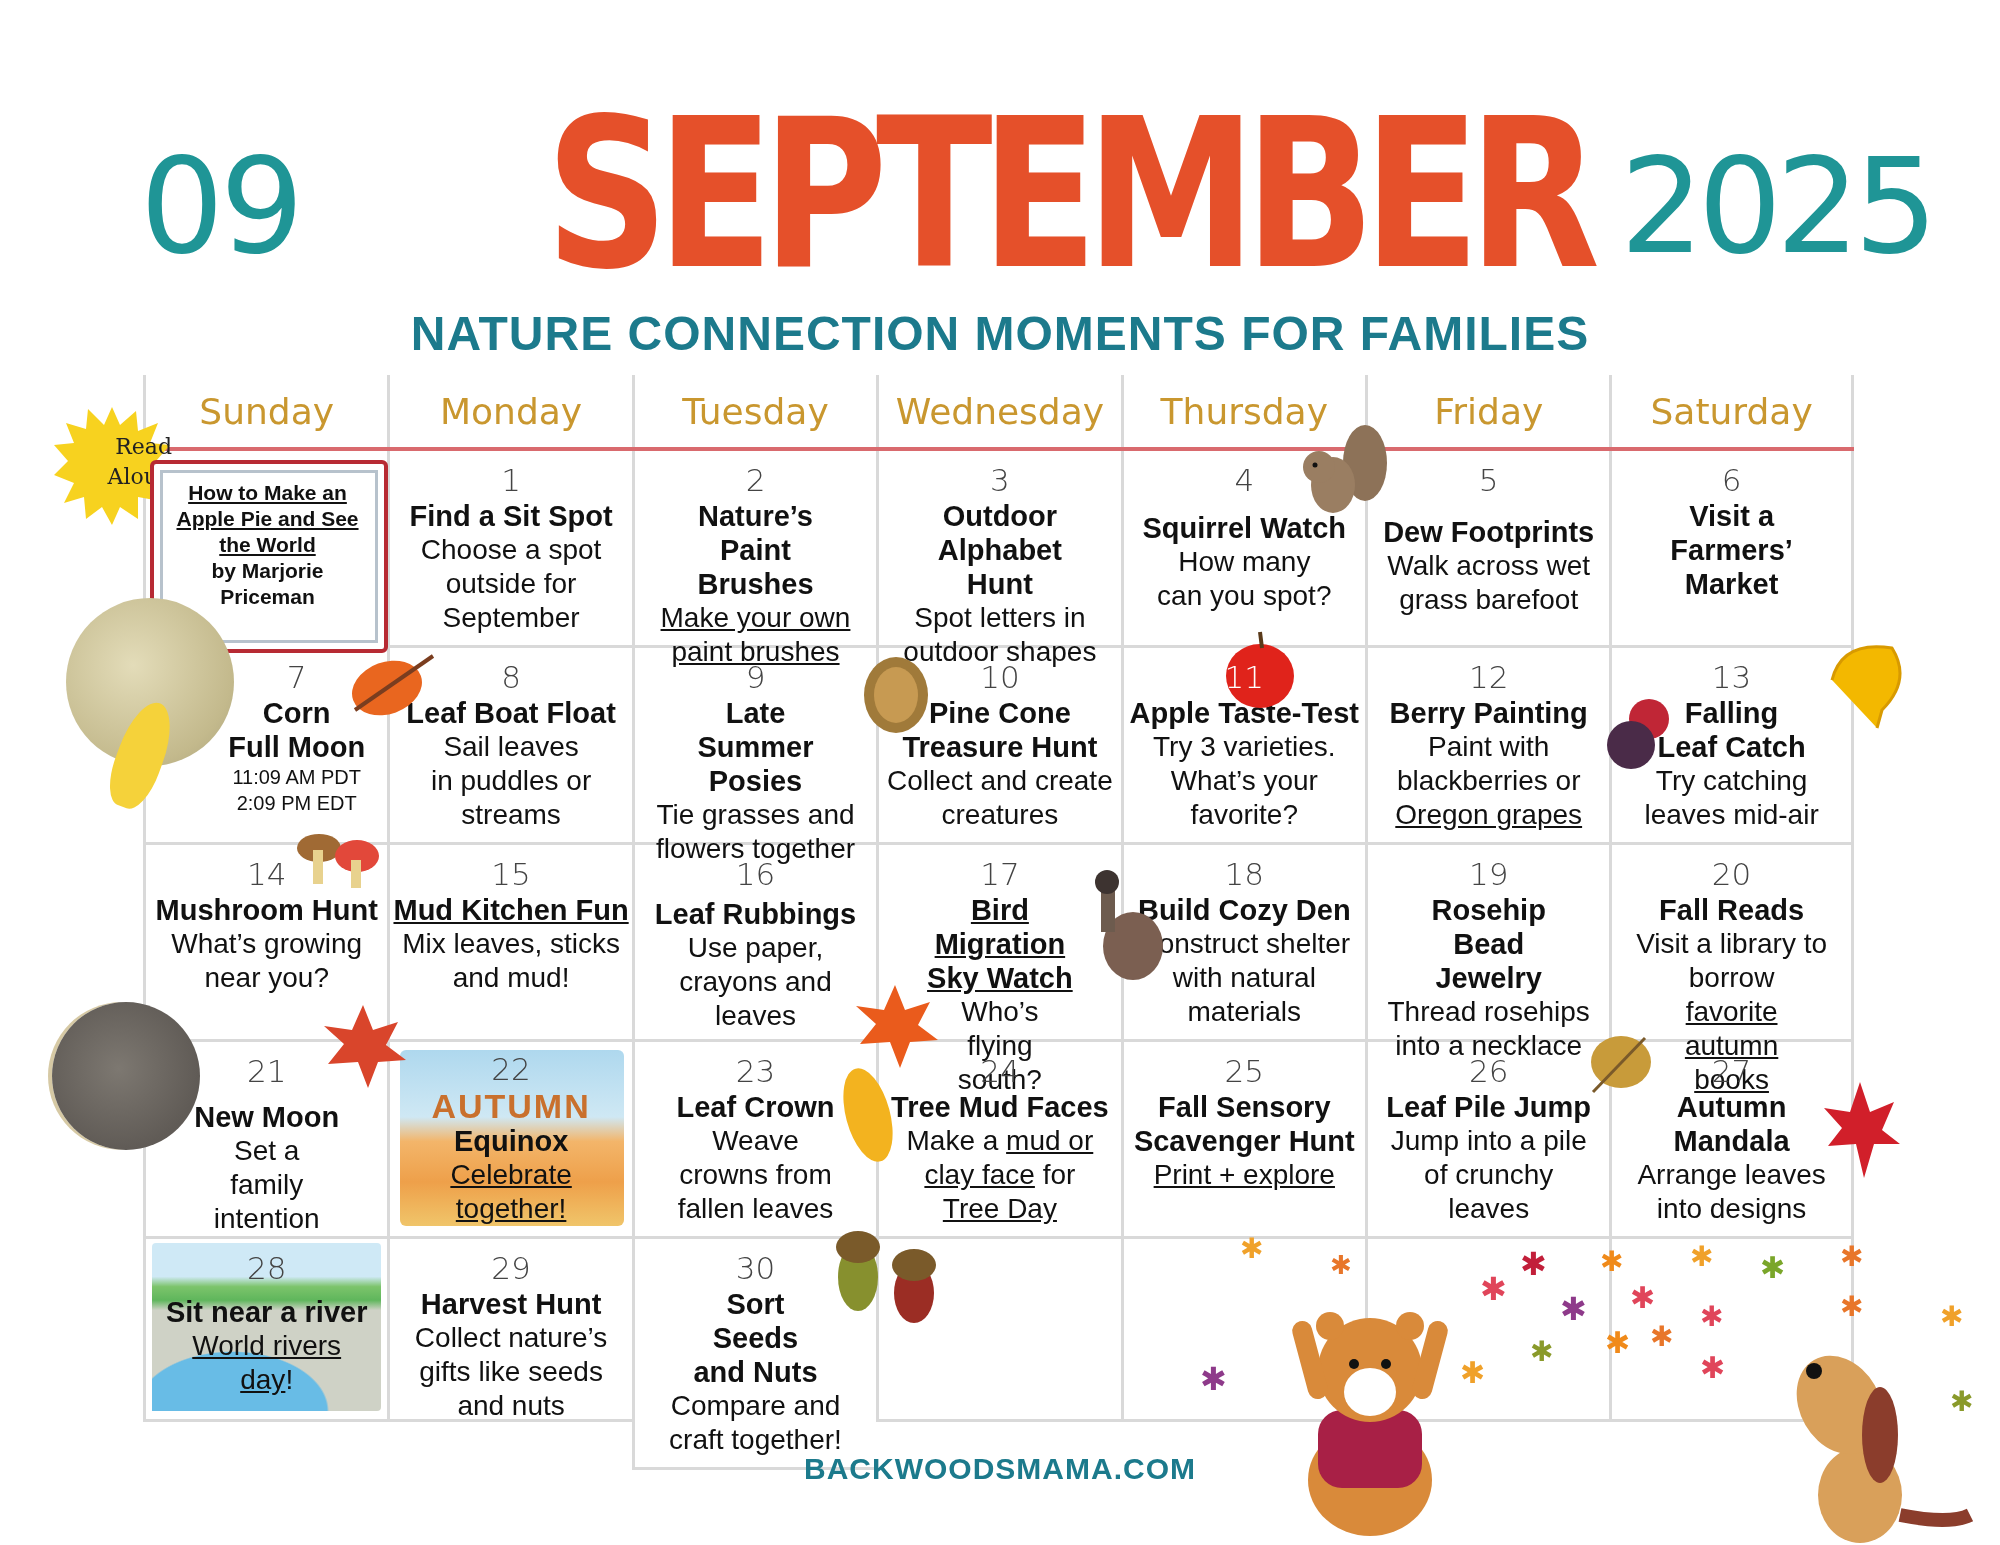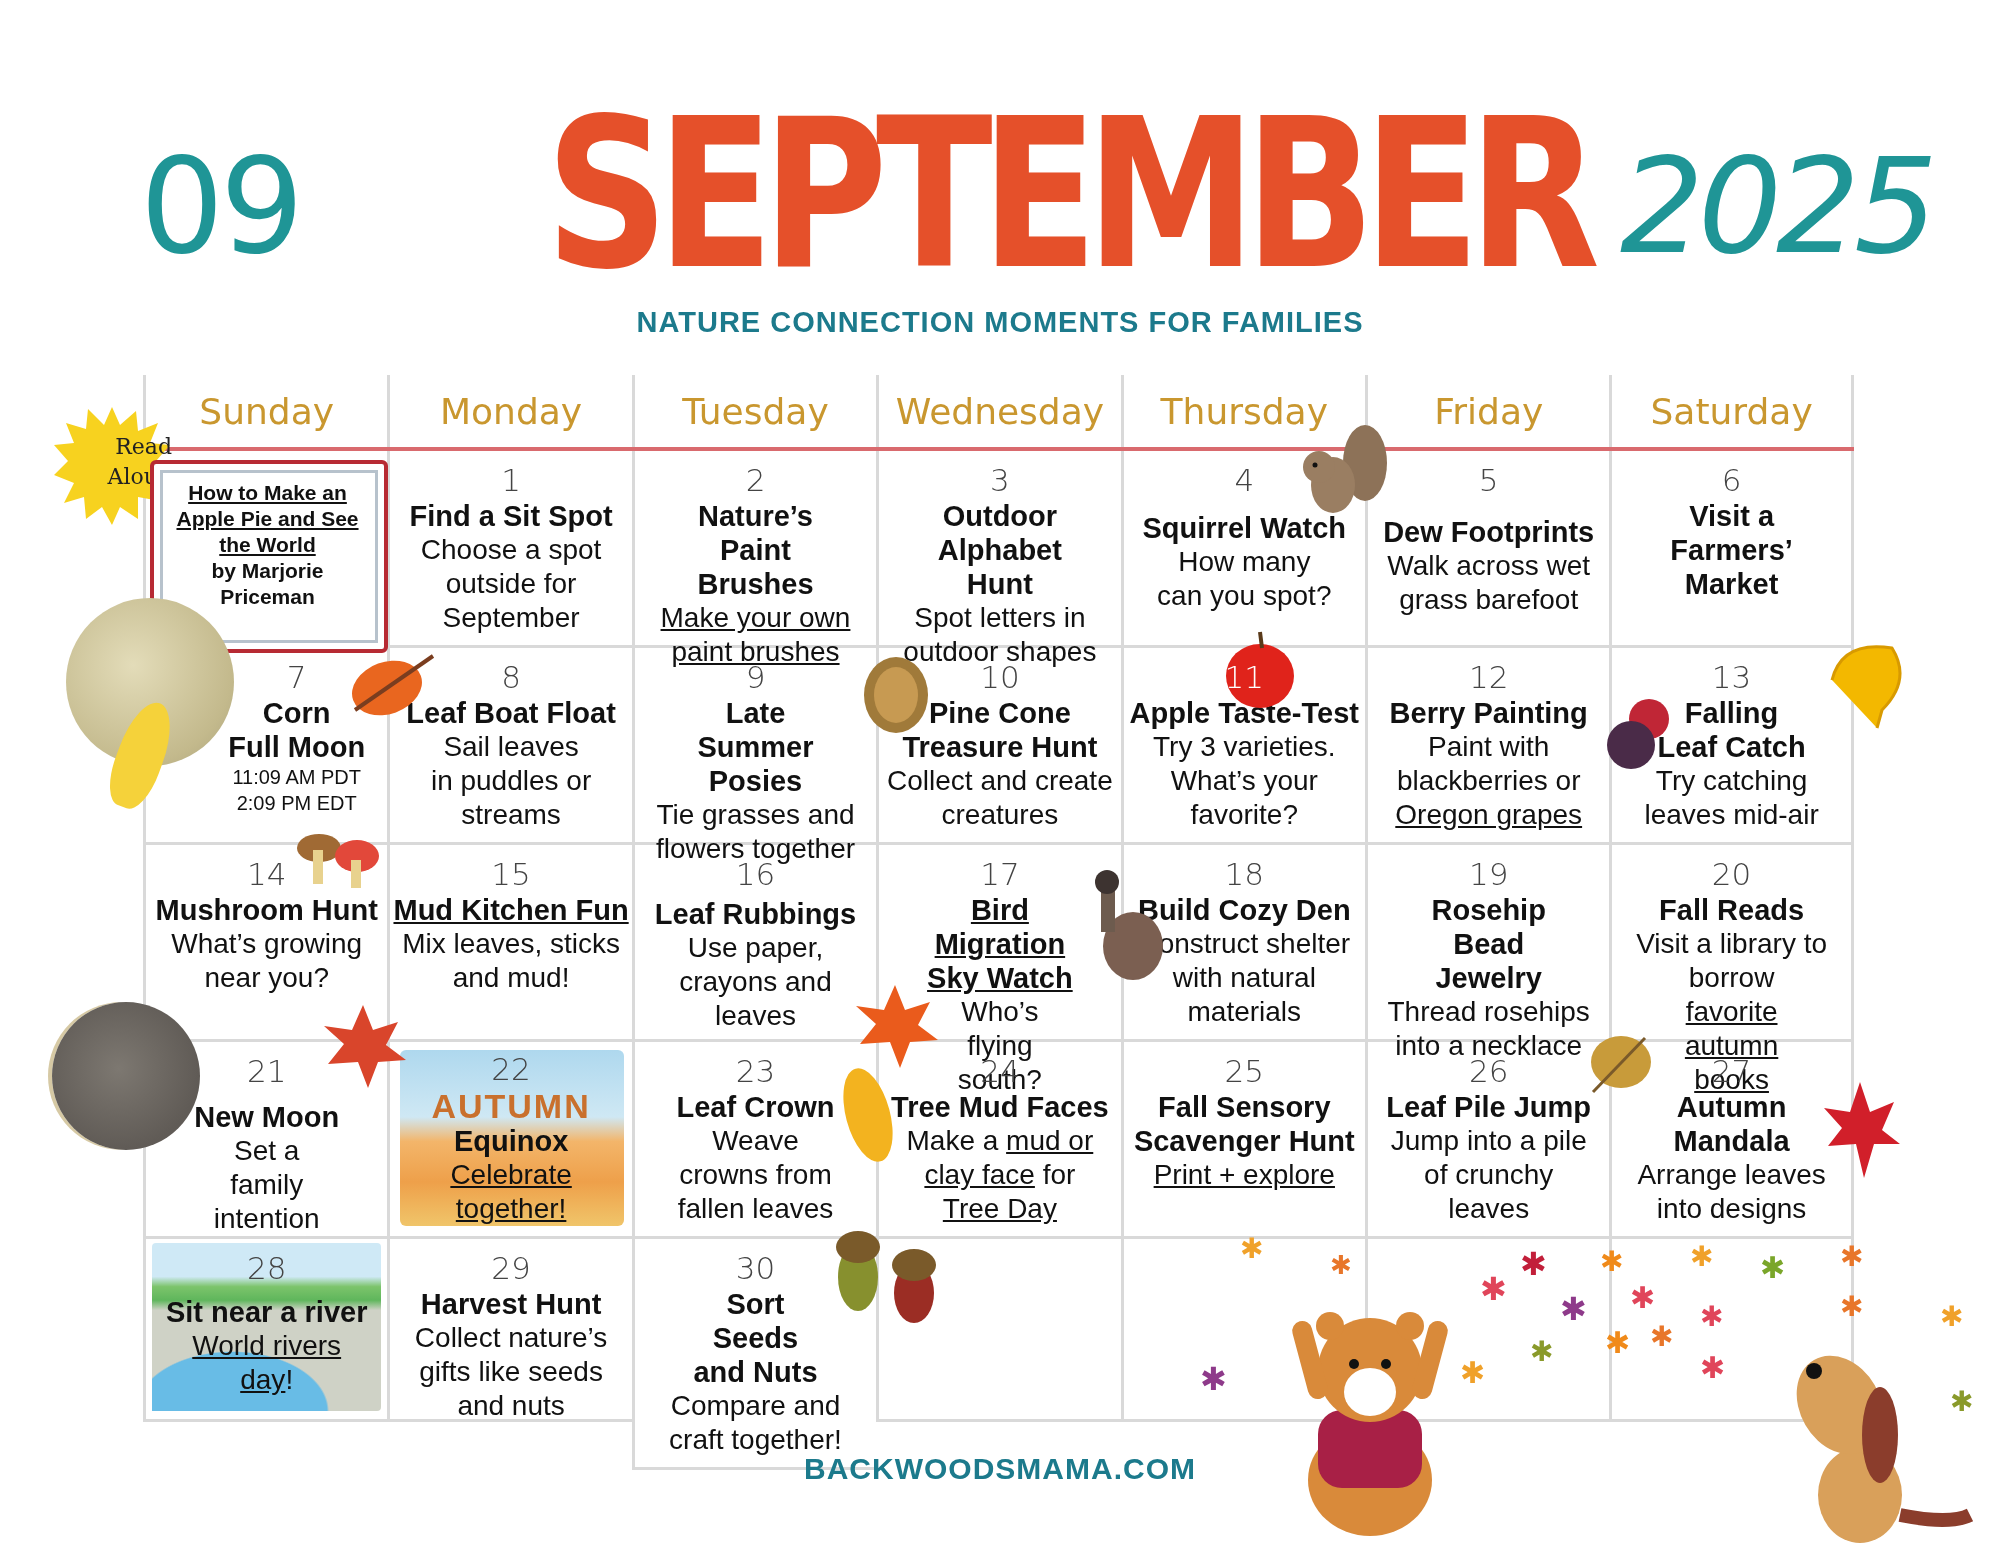--- a/index.html
+++ b/index.html
@@ -1,20 +1,20 @@
 <!DOCTYPE html>
 <html><head>
 <meta charset="utf-8">
 <style>
   html, body { margin:0; padding:0; background:#ffffff; }
   body { width:2000px; height:1545px; position:relative; overflow:hidden; font-family:"Liberation Sans", sans-serif; }
   .month-num { position:absolute; left:140px; top:140px; font-family:"DejaVu Sans", sans-serif; font-size:132px; color:#1f9596; letter-spacing:-4px; font-weight:400; line-height:1; }
-  .year { position:absolute; left:1620px; top:140px; font-family:"DejaVu Sans", sans-serif; font-size:132px; color:#1f9596; letter-spacing:-6px; line-height:1;font-style:italic; }
+  .year { position:absolute; left:1620px; top:140px; font-family:"DejaVu Sans", sans-serif; font-size:132px; color:#1f9596; letter-spacing:-6px; line-height:1; }
   .month-title { position:absolute; left:455px; top:92px; width:1065px; text-align:center; font-family:"DejaVu Sans", sans-serif; font-weight:bold; font-size:206px; line-height:1; color:#e5502a; letter-spacing:-14px; transform:scaleX(0.83); transform-origin:center; }
-  .subtitle { position:absolute; left:0; width:2000px; top:306px; text-align:center; font-family:"Liberation Sans", sans-serif; font-weight:bold; font-size:29px; color:#1c7a8c; letter-spacing:1px; }
+  .subtitle { position:absolute; left:0; width:2000px; top:306px; text-align:center; font-family:"Liberation Sans", sans-serif; font-weight:bold; font-size:48px; color:#1c7a8c; letter-spacing:1px; }
   .grid { position:absolute; left:143px; top:375px; width:1711px; height:1047px; }
   .dow-row { position:absolute; left:0; top:0; width:1711px; height:72px; border-bottom:4px solid #d96a6e; }
   .dow { position:absolute; top:0; height:72px; width:244.4px; display:flex; align-items:center; justify-content:center; font-family:"DejaVu Sans", sans-serif; font-size:36px; color:#c9972f; border-left:3px solid #d9d9d9; box-sizing:border-box; }
   .dow.last { border-right:3px solid #d9d9d9; }
   .cell { position:absolute; width:244.4px; height:197px; box-sizing:border-box; border-left:3px solid #d9d9d9; border-bottom:3px solid #d9d9d9; text-align:center; font-family:"Liberation Sans", sans-serif; color:#111; padding-top:10px; }
   .cell.last { border-right:3px solid #d9d9d9; }
   .day-num { font-family:"DejaVu Sans", sans-serif; font-size:31px; color:#444; font-weight:300; line-height:38px; display:block; }
   .title { font-weight:bold; font-size:29px; line-height:34px; display:block; }
   .desc { font-size:28px; line-height:34px; display:block; }
   .small { font-size:20px; line-height:26px; display:block; }

